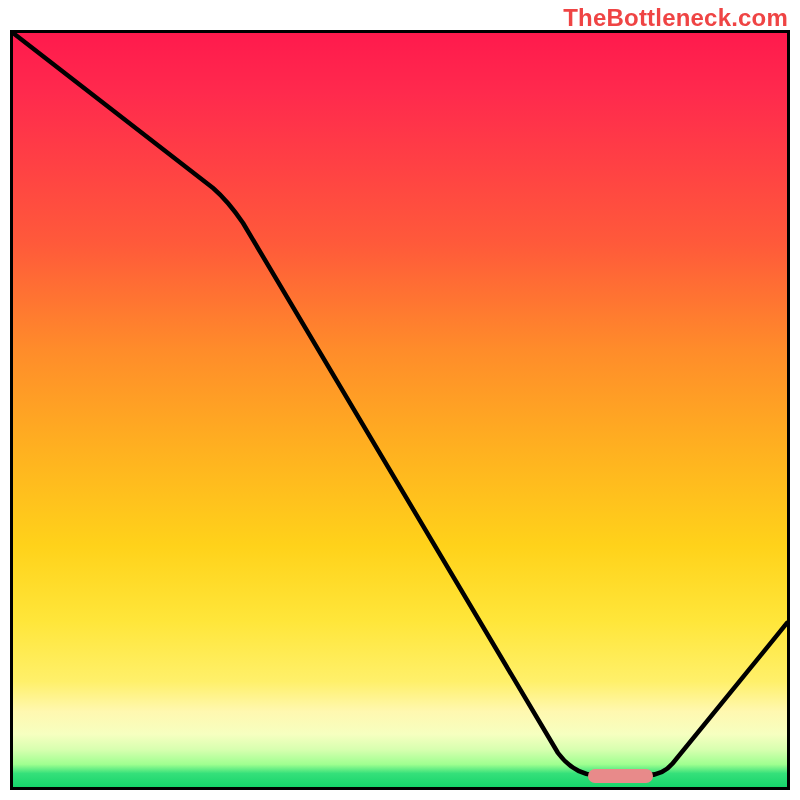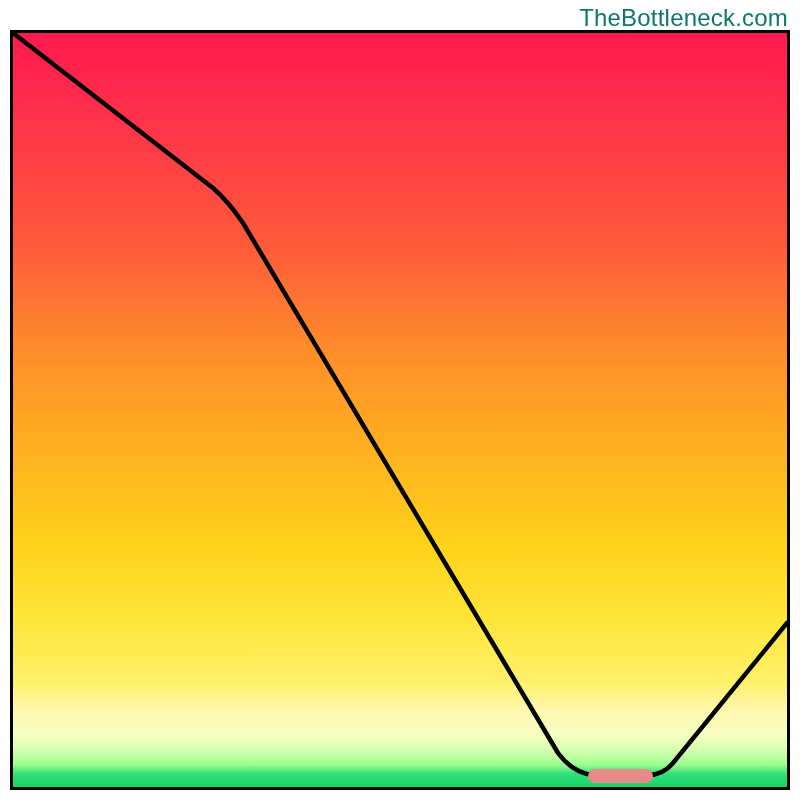--- a/index.html
+++ b/index.html
@@ -46,23 +46,23 @@
   .curve {
     position: absolute;
     inset: 0;
     width: 100%;
     height: 100%;
   }
   .watermark {
     position: absolute;
     top: 4px;
     right: 12px;
-    color: #0f766e;
+    color: #ef4444;
     font-size: 24px;
-    font-weight: 400;
+    font-weight: 700;
     letter-spacing: 0.2px;
   }
 </style>
 </head>
 <body>
 
 <div class="watermark">TheBottleneck.com</div>
 
 <div class="frame">
   <div class="gradient"></div>

